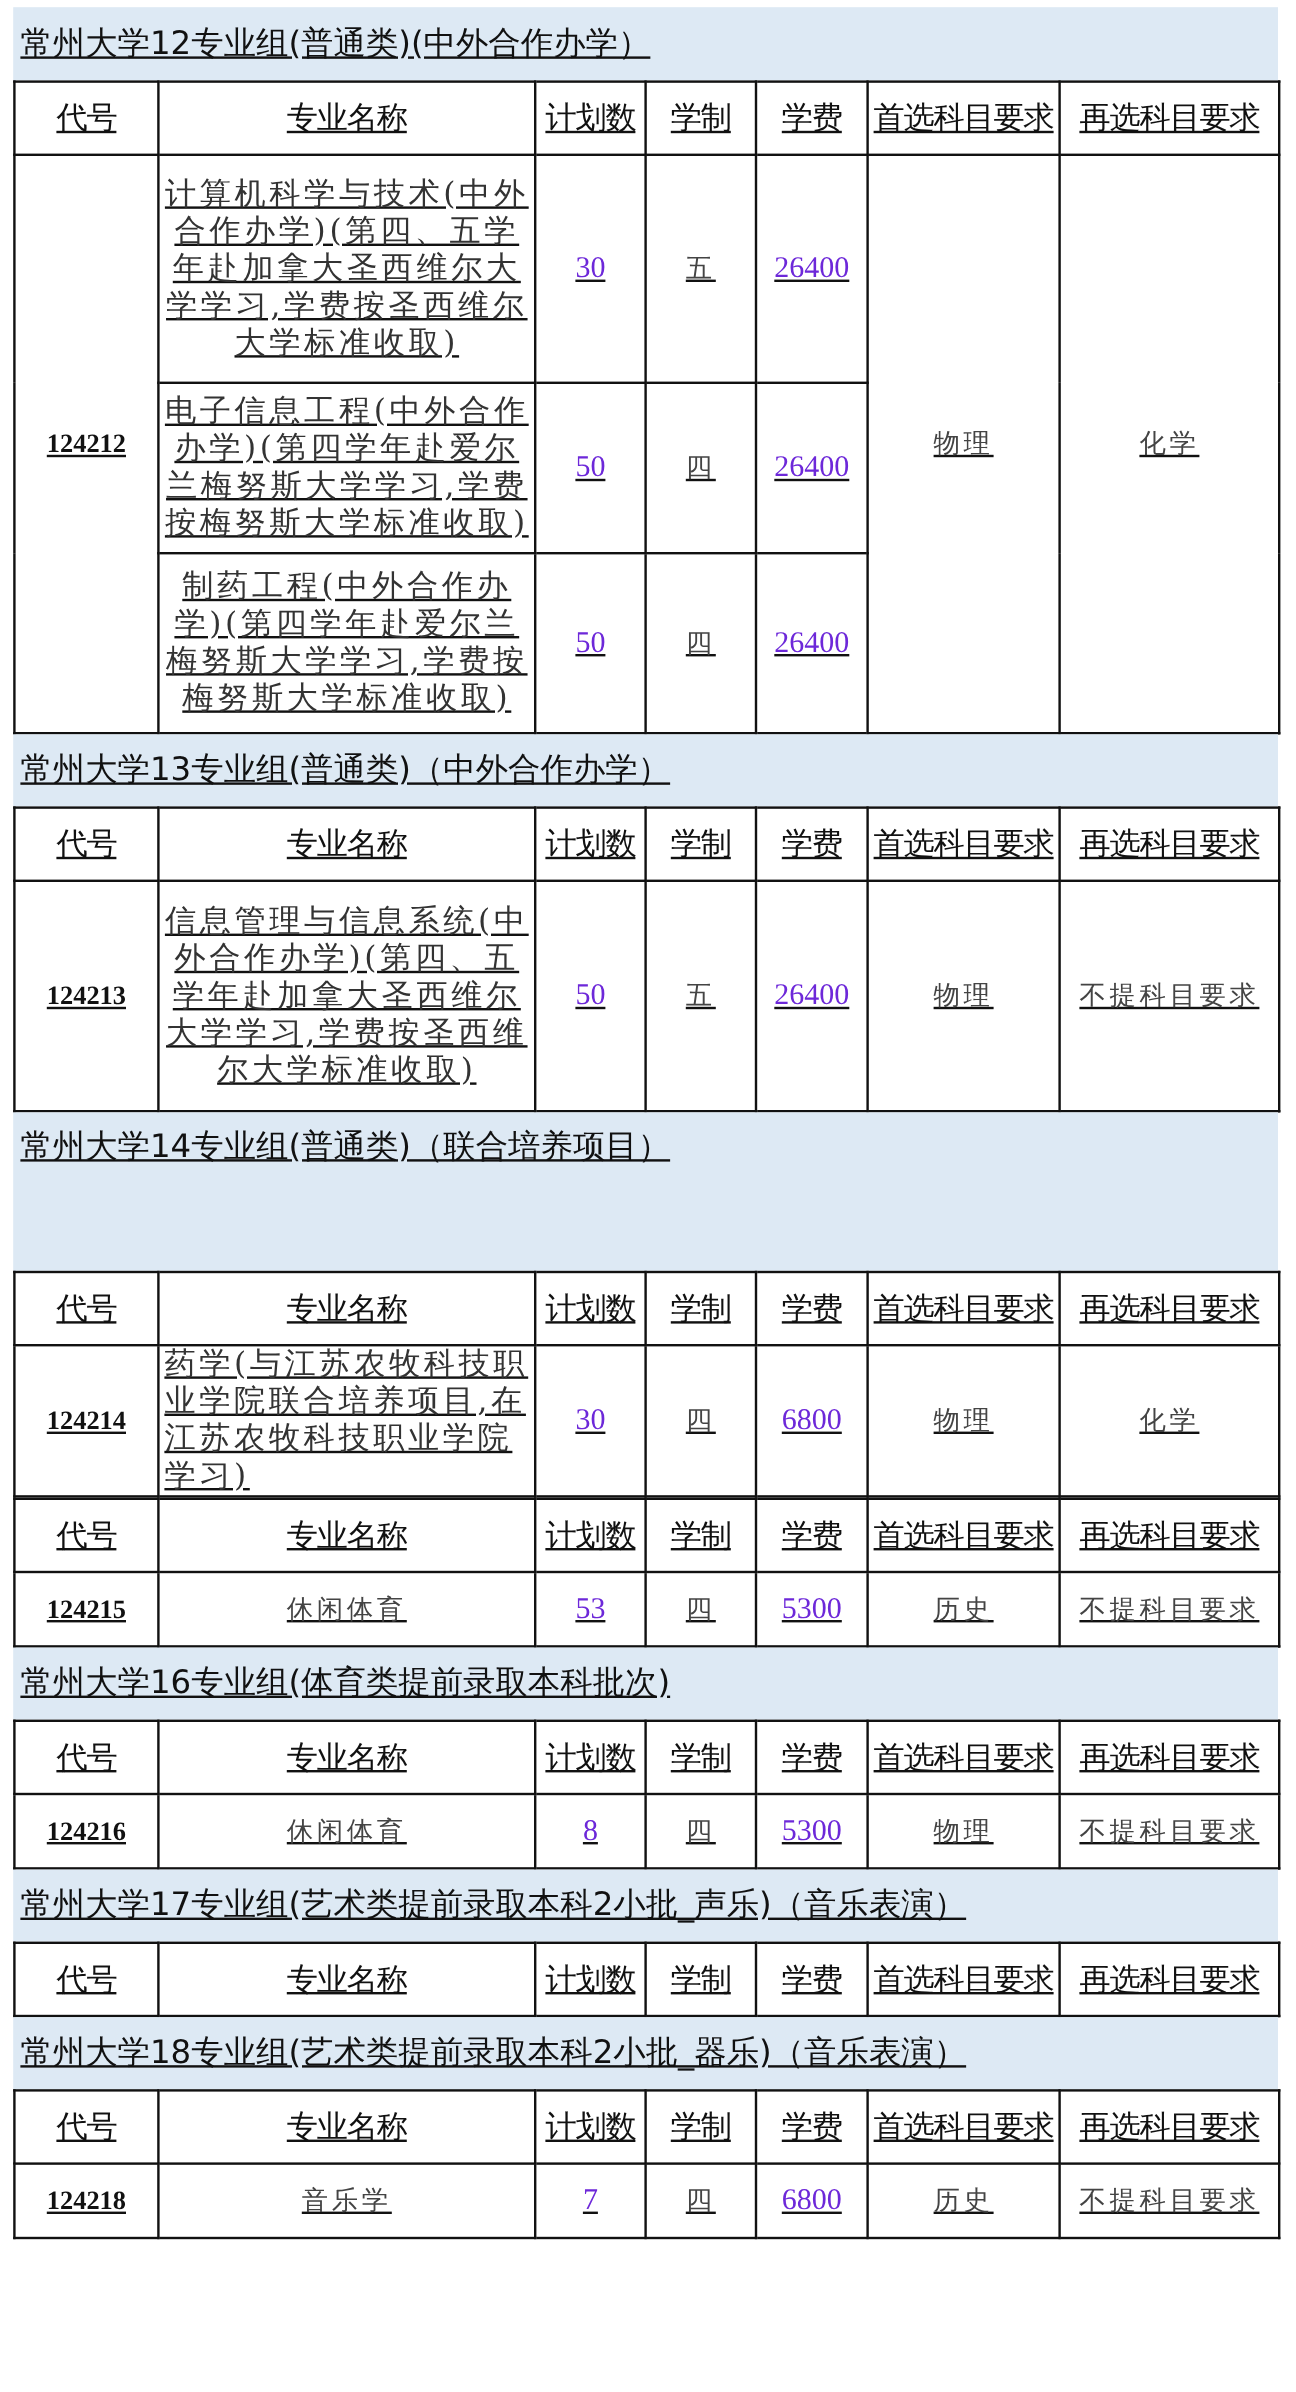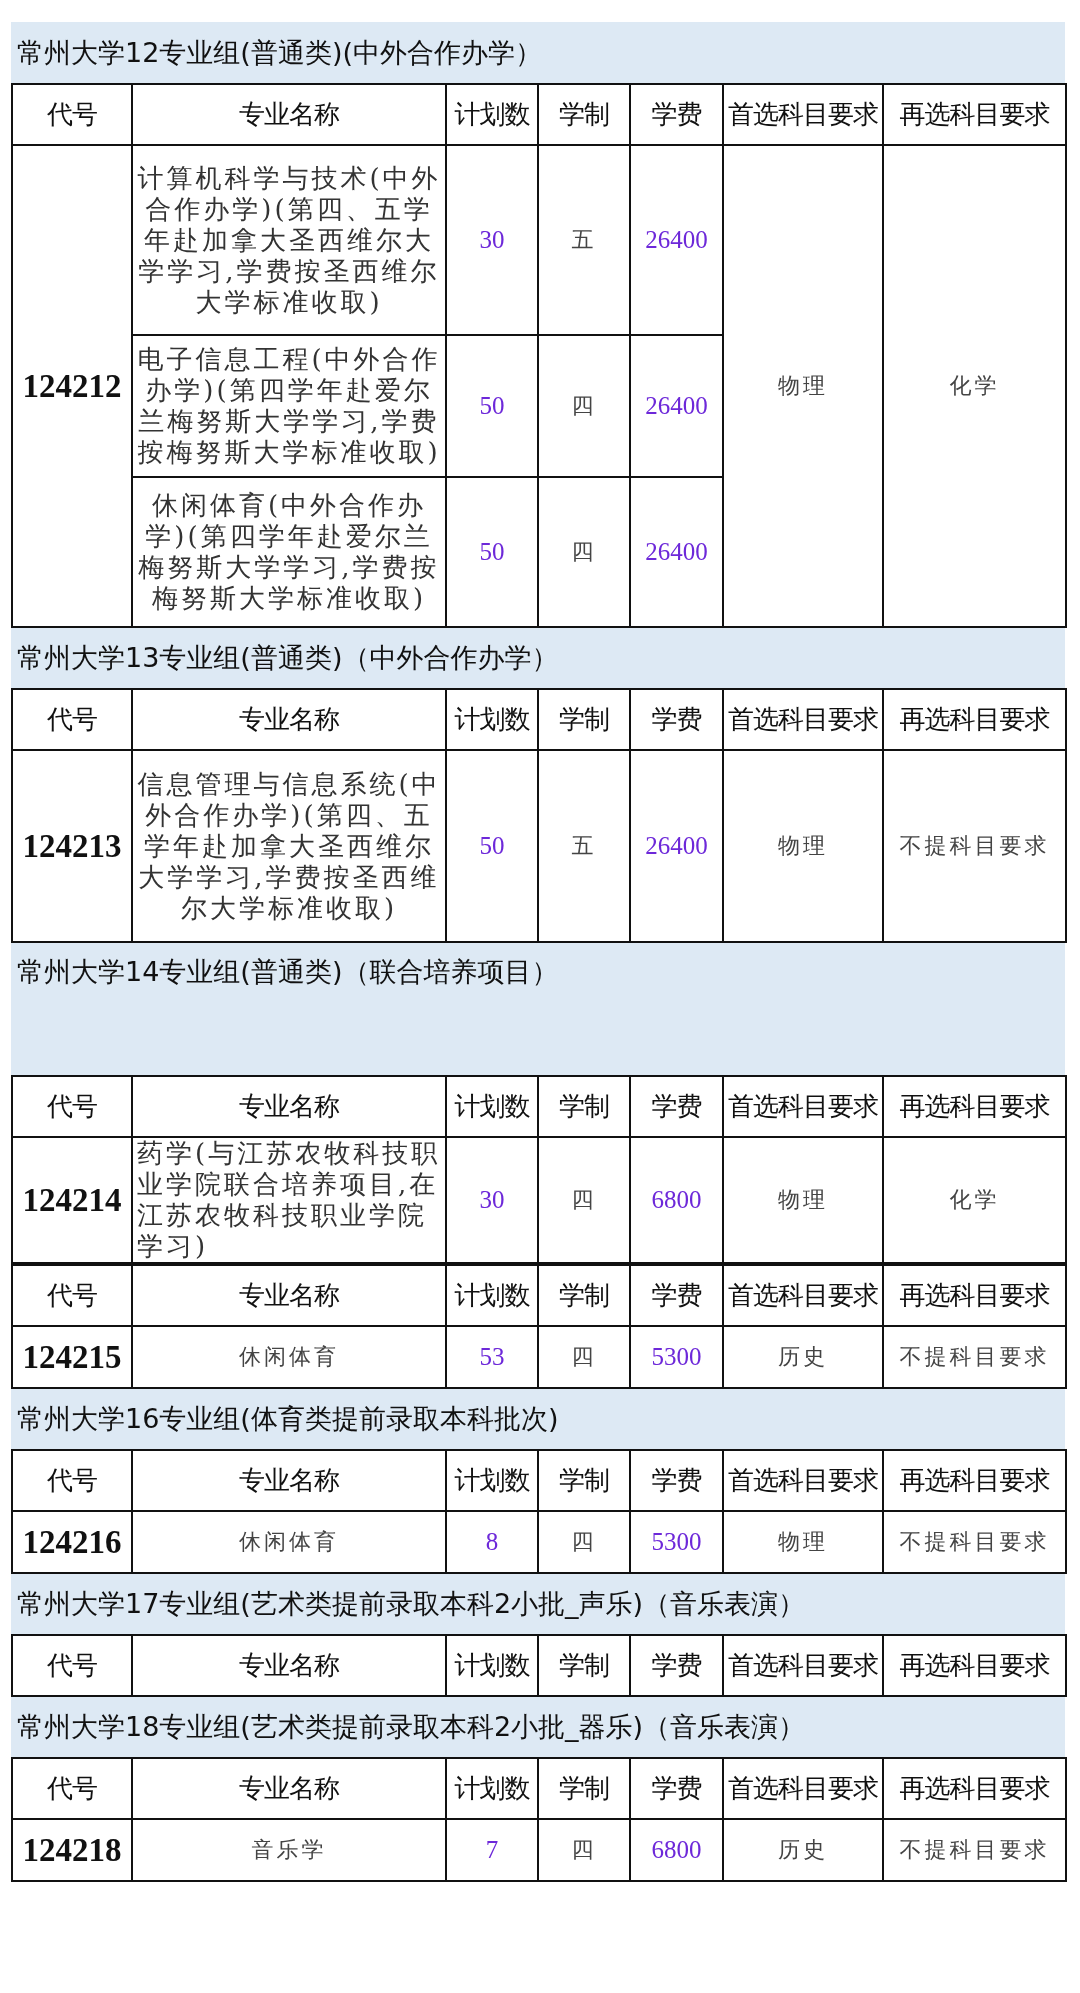--- a/index.html
+++ b/index.html
@@ -1,28 +1,28 @@
 <!DOCTYPE html>
 <html><head>
 <meta charset="utf-8">
 <style>
   html, body { margin: 0; padding: 0; background: #ffffff; }
   body { width: 1080px; height: 1993px; position: relative; overflow: hidden;
          font-family: "DejaVu Sans", sans-serif; color: #111; }
-  .wrap { position: absolute; left: 11px; top: 22px; width: 930px; }
+  .wrap { position: absolute; left: 11px; top: 6px; width: 930px; text-decoration: underline; }
   .section { width: 1054px; }
   .title { background: #dde9f4; padding: 0 6px; box-sizing: border-box;
            font-size: 27px; line-height: 34px; color: #111;
            display: flex; flex-direction: column; justify-content: center; }
   .title .sub { font-size: 25px; line-height: 33px; }
   table { border-collapse: collapse; width: 1054px; table-layout: fixed; }
   td, th { border: 2px solid #111; text-align: center; vertical-align: middle; padding: 0; }
   th { font-weight: normal; font-size: 26px; font-family: "DejaVu Sans", sans-serif; letter-spacing: -1px; }
   td { font-family: "DejaVu Serif", serif; font-size: 23px; color: #222; }
-  td.code { font-family: "Liberation Serif", serif; font-weight: bold; font-size: 33px; color: #111; }
+  td.code { font-family: "Liberation Serif", serif; font-weight: bold; font-size: 22px; color: #111; }
   td.num { font-family: "Liberation Serif", serif; font-size: 25px; color: #6d28d9; }
   td.name { font-size: 26px; line-height: 31px; letter-spacing: 3px; padding: 0 4px; color: #333; }
   td.subj { font-size: 22px; letter-spacing: 3px; color: #444; }
   col.c1 { width: 120px; } col.c2 { width: 314px; } col.c3 { width: 92px; }
   col.c4 { width: 92px; } col.c5 { width: 93px; } col.c6 { width: 160px; } col.c7 { width: 183px; }
   .hdr { height: 61px; border-radius: 11px; }
 </style>
 </head>
 <body>
 
@@ -61,21 +61,21 @@
         <td class="subj" rowspan="3">物理</td>
         <td class="subj" rowspan="3">化学</td>
       </tr>
       <tr style="height:142px">
         <td class="name">电子信息工程(中外合作办学)(第四学年赴爱尔兰梅努斯大学学习,学费按梅努斯大学标准收取)</td>
         <td class="num">50</td>
         <td class="subj">四</td>
         <td class="num">26400</td>
       </tr>
       <tr style="height:150px">
-        <td class="name">休闲体育(中外合作办学)(第四学年赴爱尔兰梅努斯大学学习,学费按梅努斯大学标准收取)</td>
+        <td class="name">制药工程(中外合作办学)(第四学年赴爱尔兰梅努斯大学学习,学费按梅努斯大学标准收取)</td>
         <td class="num">50</td>
         <td class="subj">四</td>
         <td class="num">26400</td>
       </tr>
     </tbody>
       </table>
   </div>
 
   <div class="section">
     <div class="title" style="height:60px">

